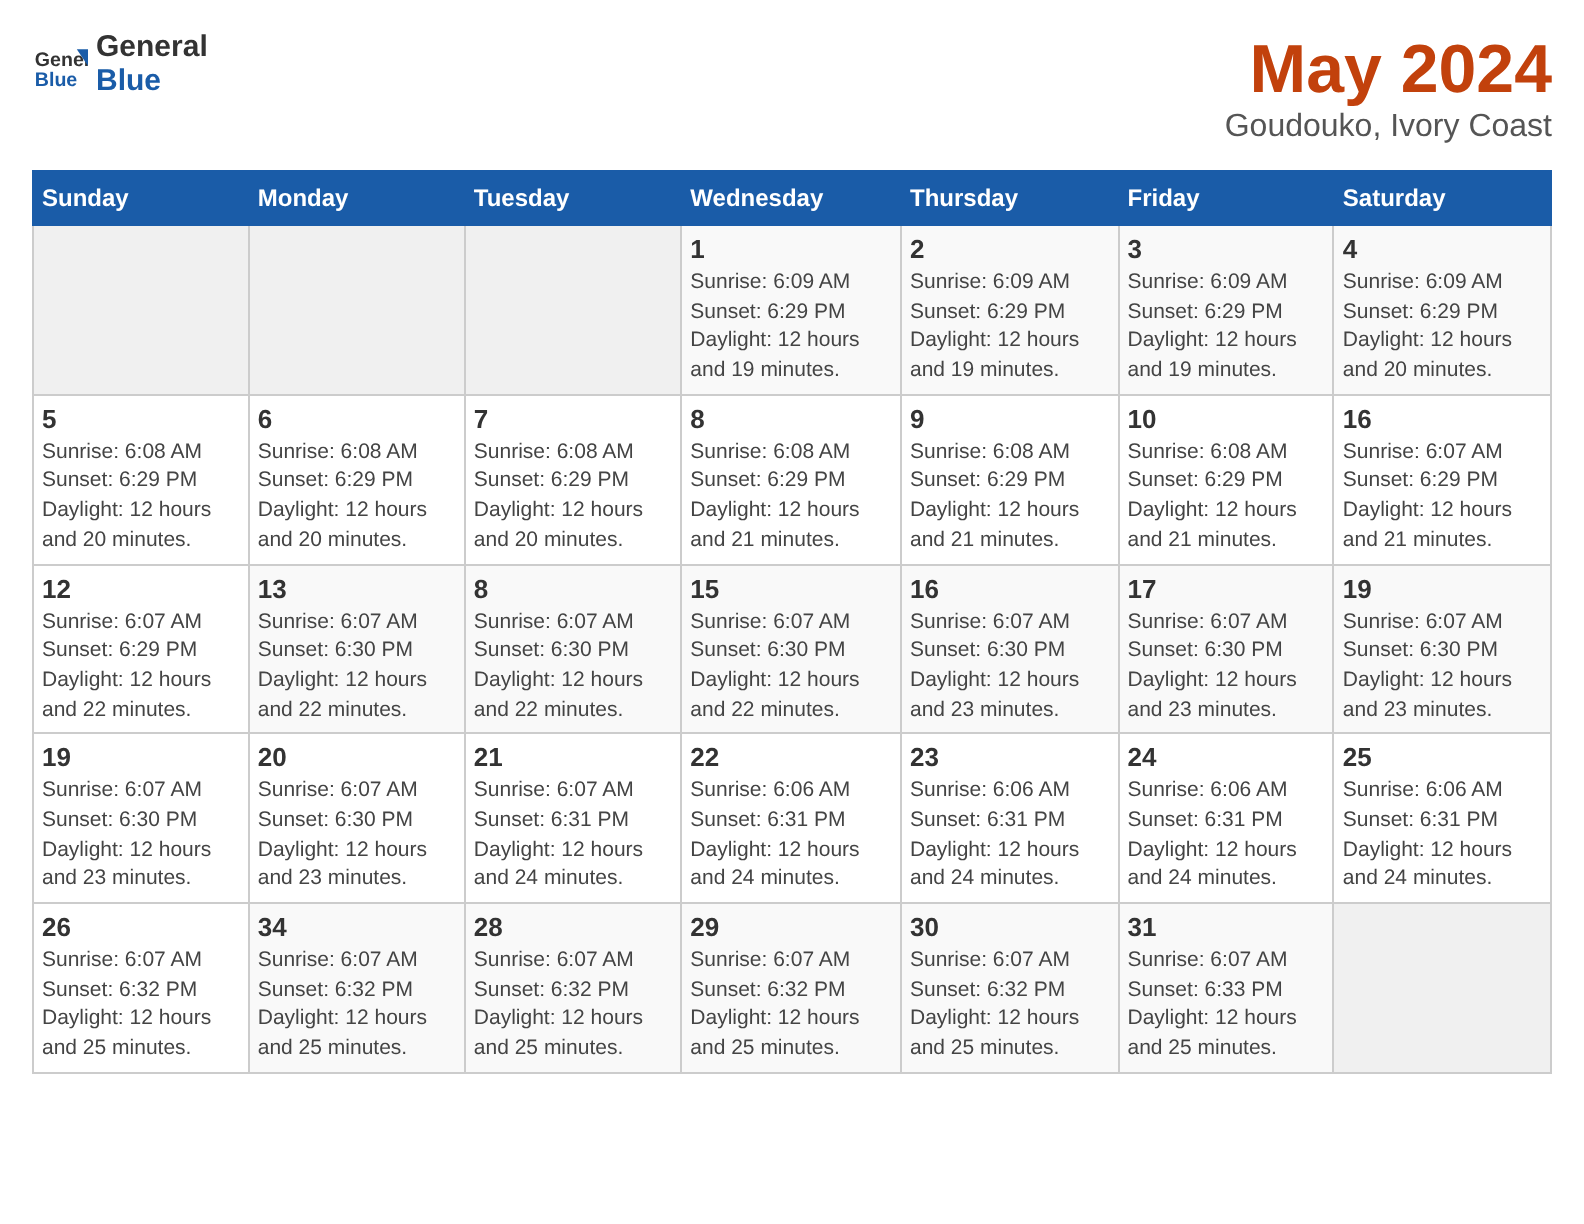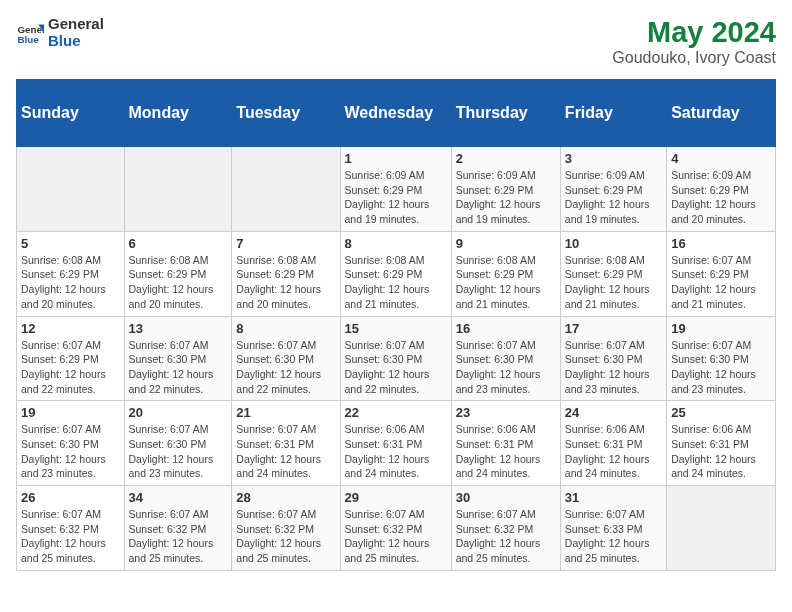--- a/index.html
+++ b/index.html
@@ -22,39 +22,39 @@
       gap: 4px;
     }
     .logo-icon {
       width: 28px;
       height: 28px;
     }
     .title-block {
       text-align: right;
     }
     .month-title {
-      font-size: 29px;
+      font-size: 34px;
       font-weight: bold;
-      color: #15803d;
+      color: #c2410c;
     }
     .location-title {
       font-size: 16px;
       color: #555;
     }
     .calendar {
       width: 100%;
       border-collapse: collapse;
       font-size: 11px;
     }
     .calendar thead tr th {
       background: #1a5ca8;
       color: #fff;
-      padding: 24px 4px;
+      padding: 6px 4px;
       text-align: left;
-      font-size: 16px;
+      font-size: 12px;
       font-weight: bold;
       border: 1px solid #1a5ca8;
     }
     .calendar tbody tr td {
       vertical-align: top;
       border: 1px solid #ccc;
       padding: 4px;
       width: 113px;
       min-height: 80px;
       background: #fff;

